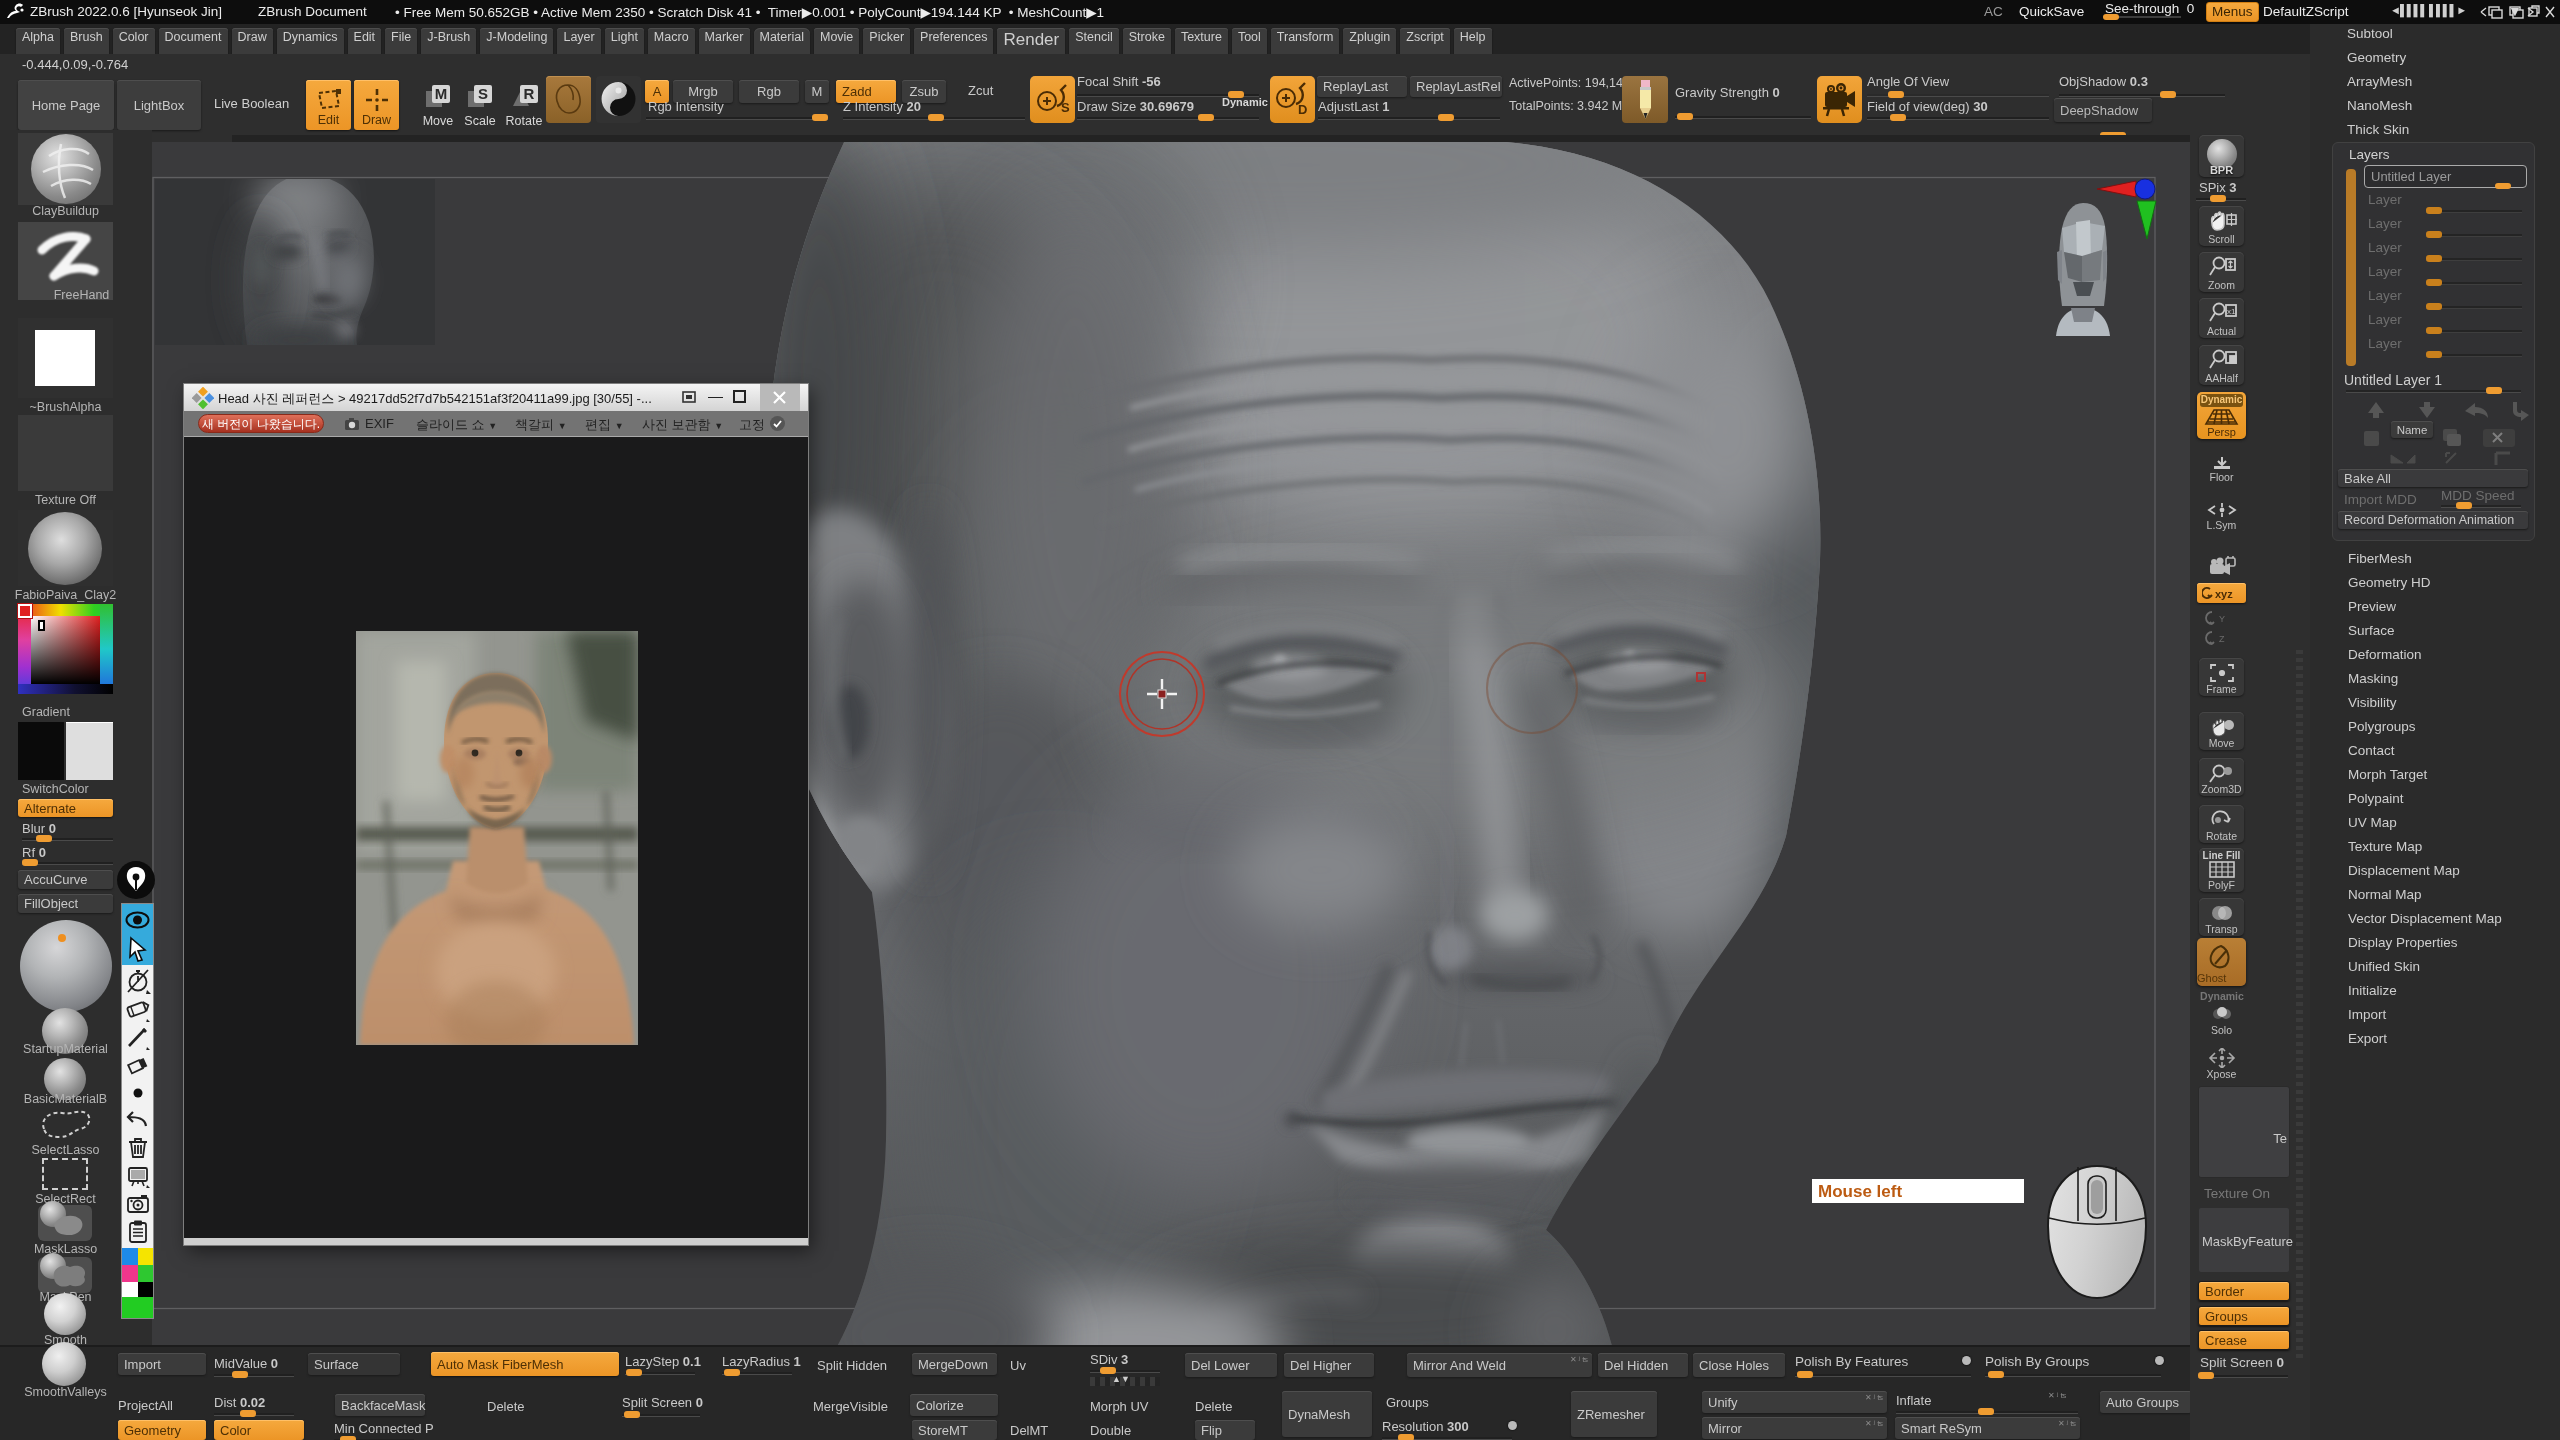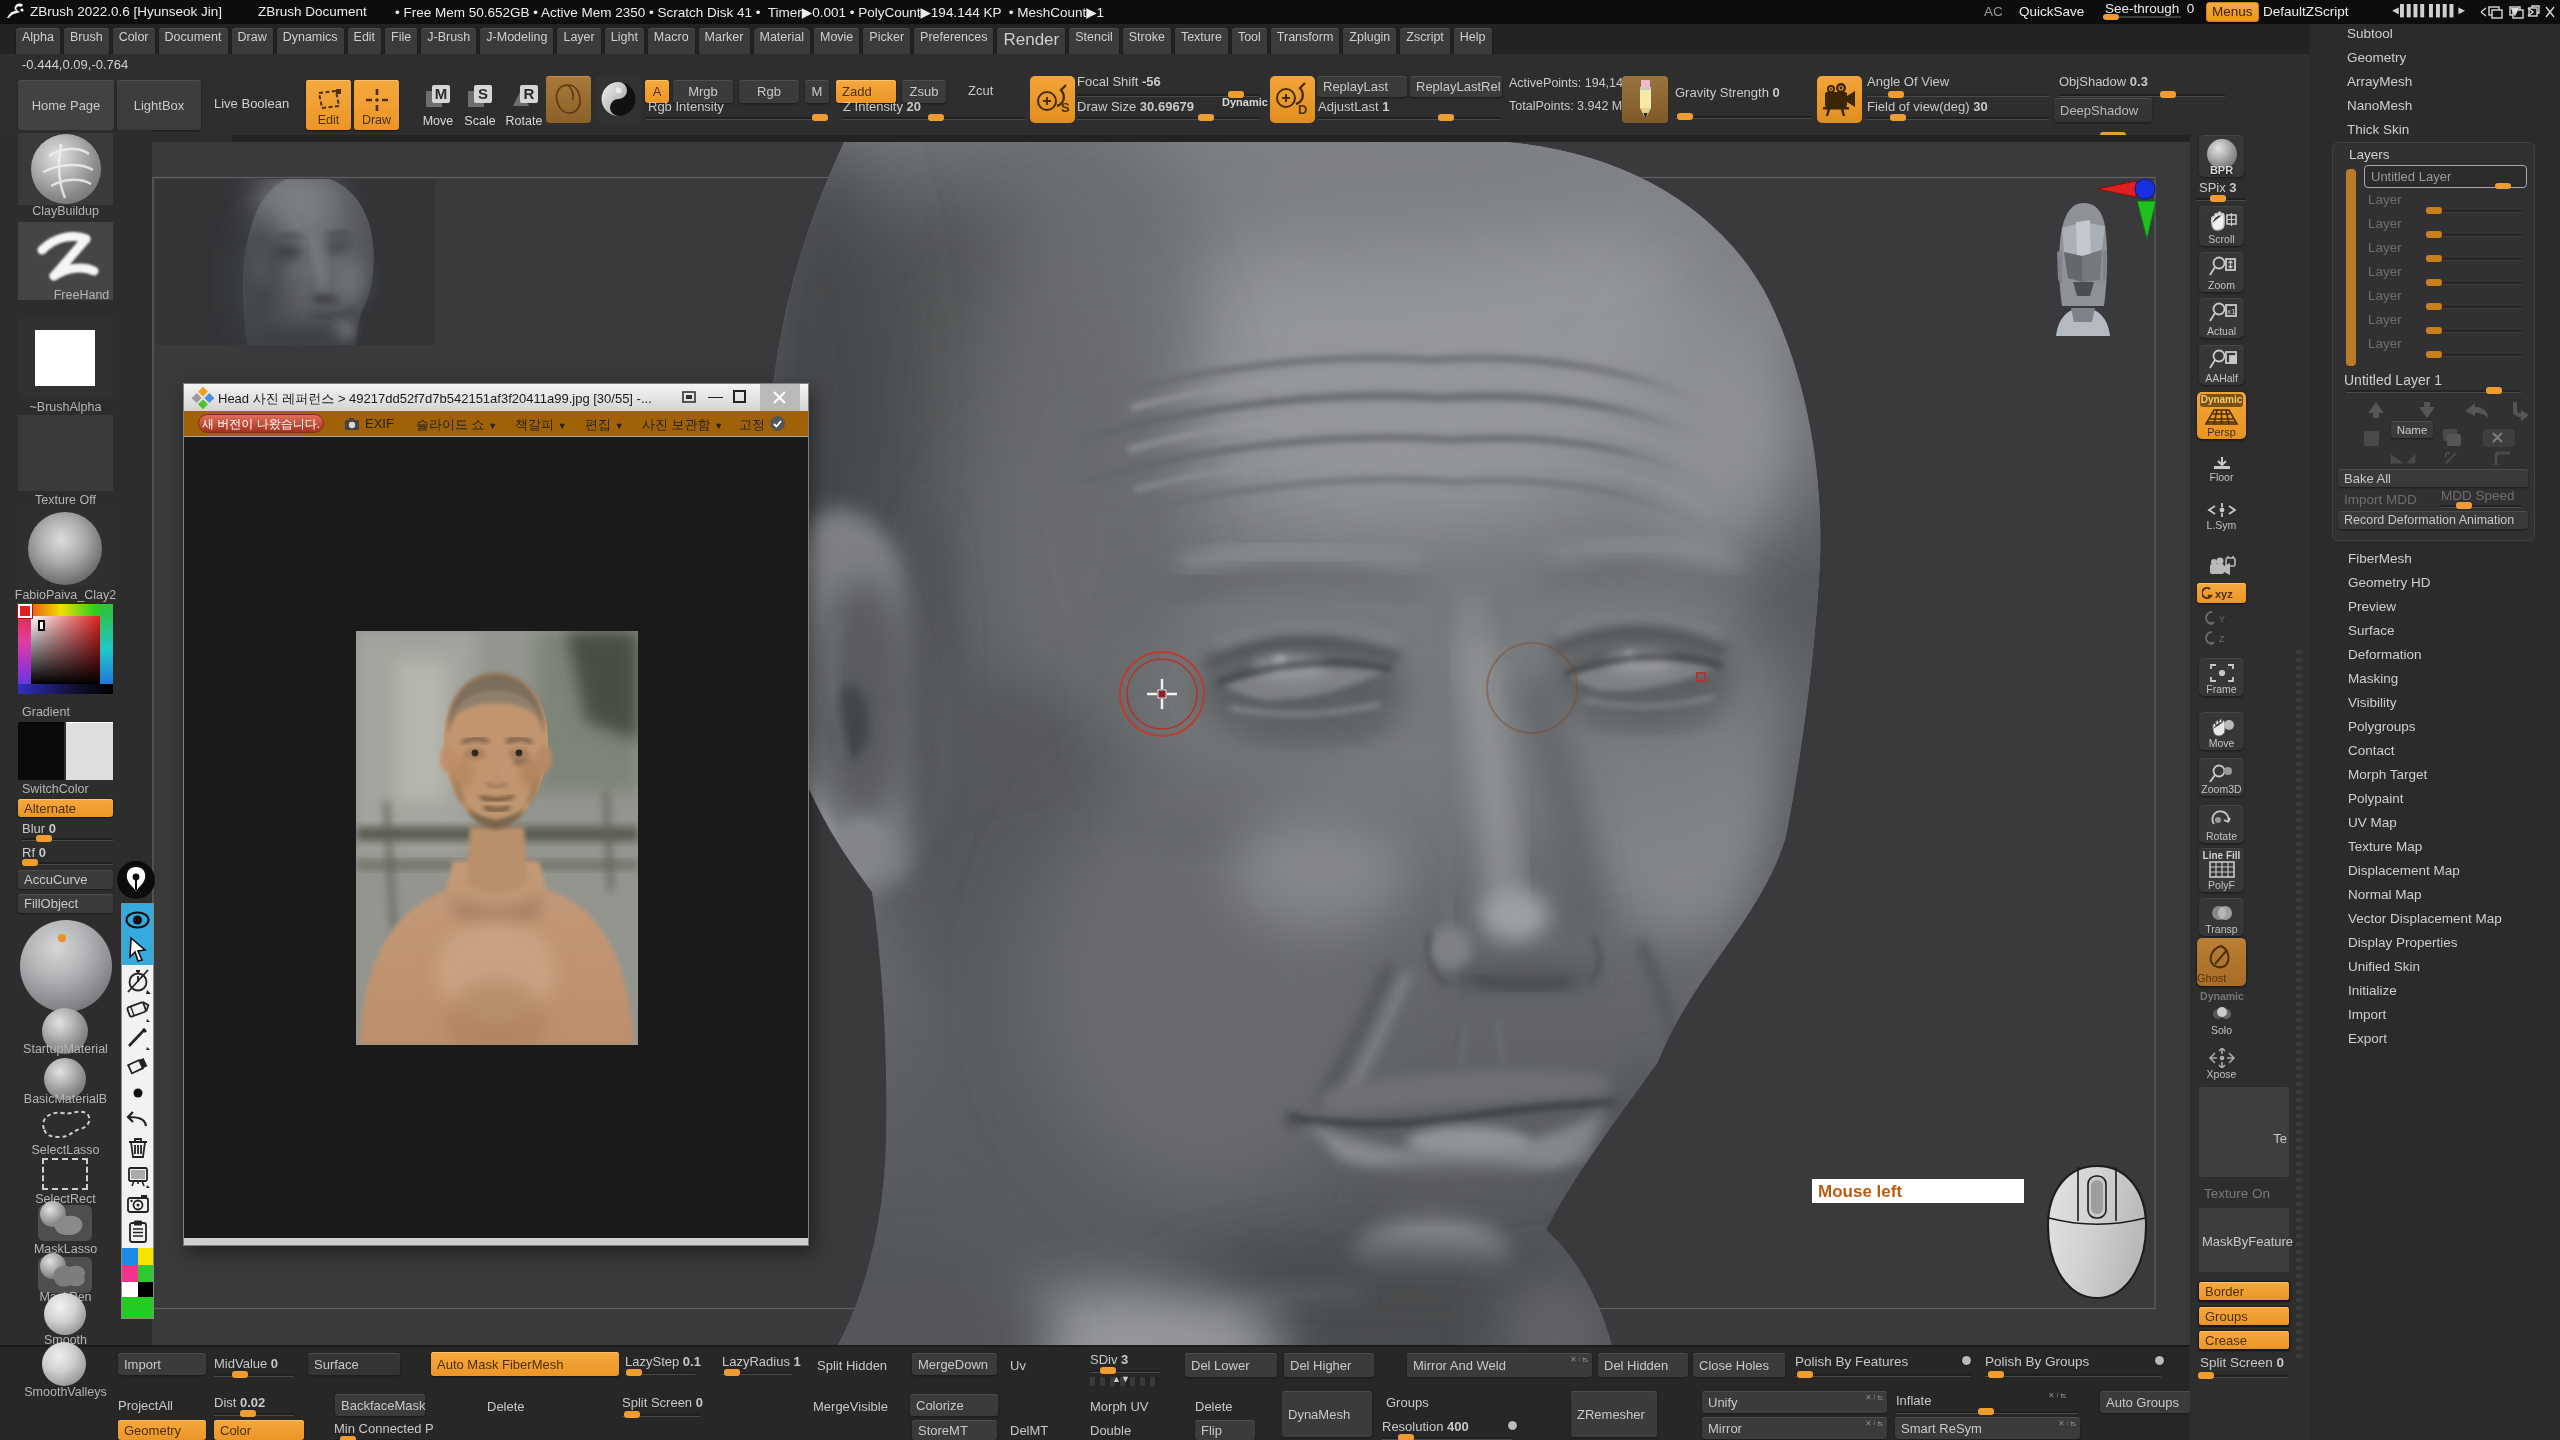--- a/index.html
+++ b/index.html
@@ -955,21 +955,21 @@
     <span class="txt" style="left:622px;top:48px;">Split Screen <b>0</b></span>
     <div class="sl" style="left:622px;top:67px;width:78px;"></div>
       <div class="sh" style="left:624px;top:67px;"></div>
     <span class="txt dim" style="left:813px;top:52px;">MergeVisible</span>
     <div class="btn btnL" style="left:910px;top:47px;width:88px;height:22px;">Colorize</div>
     <span class="txt dim" style="left:1090px;top:52px;">Morph UV</span>
     <span class="txt dim" style="left:1195px;top:52px;">Delete</span>
     <div class="btn btnL" style="left:1282px;top:44px;width:90px;height:46px;">DynaMesh</div>
     <div class="btn btnL" style="left:1380px;top:44px;width:44px;height:22px;background:none;box-shadow:none;">Groups</div>
     <div class="btn btnL" style="left:1426px;top:57px;width:42px;height:22px;background:none;box-shadow:none;margin-top:41px;">Polish</div>
-    <span class="txt" style="left:1382px;top:72px;">Resolution <b>400</b></span>
+    <span class="txt" style="left:1382px;top:72px;">Resolution <b>300</b></span>
     <div class="dot" style="left:1508px;top:74px;"></div>
     <div class="sl" style="left:1382px;top:90px;width:130px;"></div>
       <div class="sh" style="left:1398px;top:90px;"></div>
     <div class="btn btnL" style="left:1571px;top:44px;width:86px;height:46px;">ZRemesher</div>
     <div class="btn btnL" style="left:1702px;top:44px;width:185px;height:22px;">Unify<span style="position:absolute;right:4px;top:2px;font-size:8px;color:#8a8a8a;">✕ ʲ ʦ</span></div>
     <div class="btn btnL" style="left:1702px;top:70px;width:185px;height:22px;">Mirror<span style="position:absolute;right:4px;top:2px;font-size:8px;color:#8a8a8a;">✕ ʲ ʦ</span></div>
     <span class="txt" style="left:1896px;top:46px;">Inflate</span>
     <span class="abs" style="left:2048px;top:44px;font-size:8px;color:#8a8a8a;">✕ ʲ ʦ</span>
     <div class="sl" style="left:1896px;top:64px;width:182px;"></div>
       <div class="sh" style="left:1978px;top:64px;"></div>
@@ -1005,21 +1005,21 @@
         </svg>
       <span class="abs" style="left:524px;top:3px;font-size:15px;color:#222;">—</span>
       <div class="abs" style="left:549px;top:6px;width:13px;height:13px;border:2px solid #222;"></div>
       <div class="abs" style="left:576px;top:0px;width:40px;height:27px;background:#b9b9b9;">
         <svg style="position:absolute;left:12px;top:6px" width="15" height="15" viewBox="0 0 15 15">
             <path d="M2 2 L13 13 M13 2 L2 13" stroke="#fff" stroke-width="2.2"></path>
           </svg>
         </div>
     </div>
 
-    <div class="abs" style="left:0;top:27px;width:624px;height:26px;background:#a16207;border-bottom:1px solid #aaa;padding-left:28px;">
+    <div class="abs" style="left:0;top:27px;width:624px;height:26px;background:#737373;border-bottom:1px solid #aaa;padding-left:28px;">
       <div class="abs" style="left:14px;top:3px;width:126px;height:19px;border-radius:10px;background:linear-gradient(#e0705a,#a63120);border:1px solid #8a2a1a;color:#fff;font-size:12px;text-align:center;line-height:18px;">새 버전이 나왔습니다.</div>
       <svg class="abs" style="left:160px;top:6px" width="16" height="14" viewBox="0 0 16 14">
           <rect x="1" y="3" width="14" height="10" rx="1.5" fill="#444"></rect>
           <circle cx="8" cy="8" r="3.2" fill="#d8d8d8"></circle>
           <rect x="5" y="1" width="5" height="3" fill="#444"></rect>
         </svg>
       <span class="abs" style="left:181px;top:5px;font-size:13px;color:#222;">EXIF</span>
       <span class="abs" style="left:232px;top:5px;font-size:13px;color:#222;">슬라이드 쇼 <span style="font-size:9px;">▼</span></span>
       <span class="abs" style="left:331px;top:5px;font-size:13px;color:#222;">책갈피 <span style="font-size:9px;">▼</span></span>
       <span class="abs" style="left:401px;top:5px;font-size:13px;color:#222;">편집 <span style="font-size:9px;">▼</span></span>

